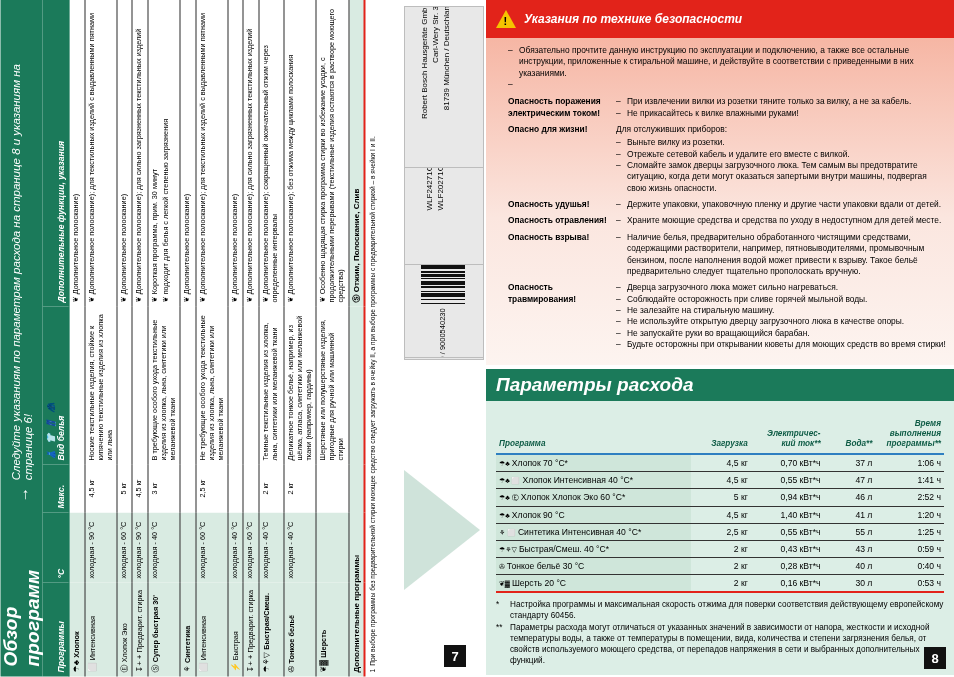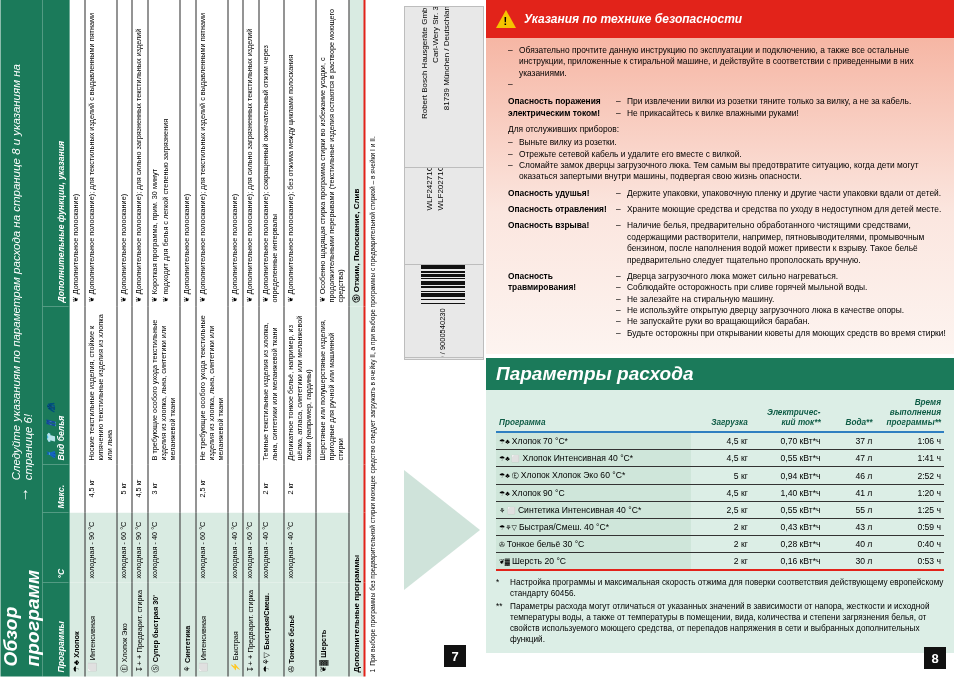--- a/index.html
+++ b/index.html
@@ -75,21 +75,21 @@
   .s-li{display:flex;gap:4px;}
   .s-li .dash{flex:0 0 7px;}
   .s-plain{margin-bottom:2px;}
 
   .param-head{background:#1b7a5a;height:32px;display:flex;align-items:center;padding:0 10px;margin-top:4px;}
   .param-head .ttl{color:#fff;font-style:italic;font-weight:bold;font-size:19px;}
 
   .param-body{background:#dceee6;padding:0 10px 8px 10px;}
   table.ptable{width:100%;border-collapse:collapse;table-layout:fixed;}
   table.ptable th{font-style:italic;font-weight:bold;font-size:8.2px;color:#0f5c46;
-                  text-align:left;vertical-align:bottom;padding:8px 3px 4px 3px;line-height:1.2;}
+                  text-align:left;vertical-align:bottom;padding:18px 3px 4px 3px;line-height:1.2;}
   table.ptable th.r{text-align:right;}
   table.ptable thead tr{border-bottom:2px solid #2f7fc1;}
   table.ptable td{font-size:8.6px;padding:3px 3px;border-bottom:1px solid #333;}
   table.ptable td.r{text-align:right;}
   td.pcell{background:#cfe6da;}
   table.ptable tr.last td{border-bottom:2px solid #e2231a;}
   .pfoot{font-size:8.2px;line-height:1.32;padding-top:5px;}
   .pfoot .fr{display:flex;gap:4px;margin-top:2px;}
   .pfoot .mk{flex:0 0 10px;}
   #right-pageno{position:absolute;right:8px;bottom:8px;width:22px;height:22px;background:#111;color:#fff;
@@ -322,20 +322,21 @@
                 <span class="dash">–</span>
                 <span>При извлечении вилки из розетки тяните только за вилку, а не за кабель.</span>
               </div>
               <div class="s-li">
                 <span class="dash">–</span>
                 <span>Не прикасайтесь к вилке влажными руками!</span>
               </div>
             </div>
           </div>
           <div class="s-row">
+            <div class="s-term">Опасно для жизни!</div>
             <div class="s-items">
               <div class="s-plain">Для отслуживших приборов:</div>
               <div class="s-li">
                 <span class="dash">–</span>
                 <span>Выньте вилку из розетки.</span>
               </div>
               <div class="s-li">
                 <span class="dash">–</span>
                 <span>Отрежьте сетевой кабель и удалите его вместе с вилкой.</span>
               </div>

